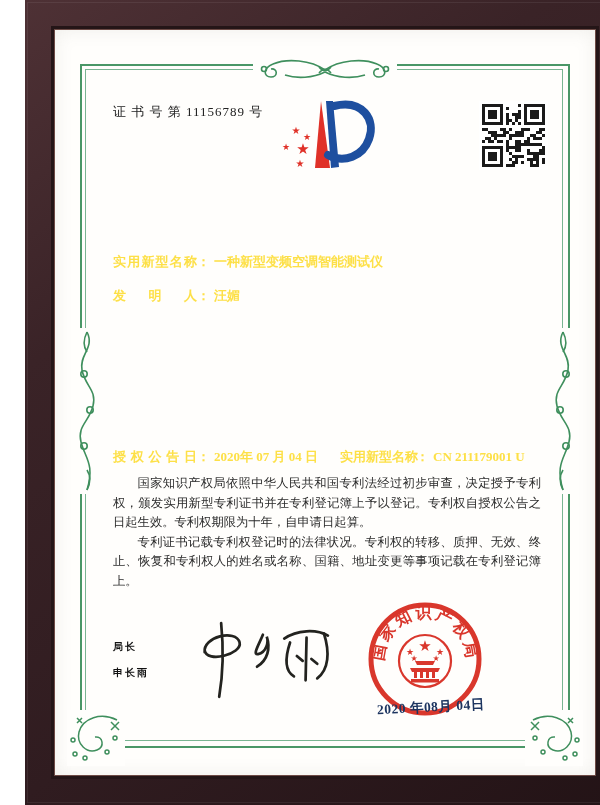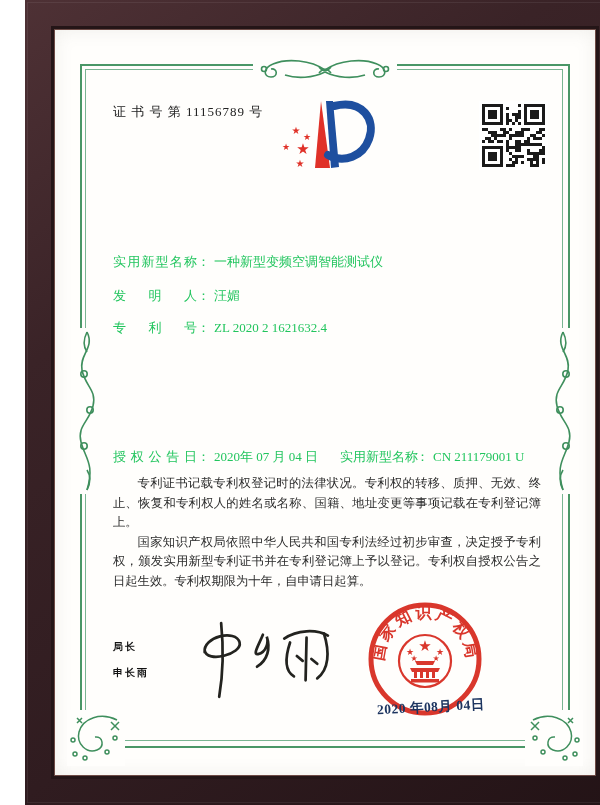--- a/index.html
+++ b/index.html
@@ -20,21 +20,21 @@
   .orn{position:absolute;}
   .orn svg{display:block;}
   .flip{transform:scaleX(-1);}
 
   .certno{position:absolute;left:88px;top:103px;font-size:13px;letter-spacing:1px;color:#222;}
   .logo{position:absolute;left:248px;top:96px;}
   .qr{position:absolute;left:454px;top:101px;width:69px;height:69px;background:#fff;padding:3px;box-sizing:border-box;}
   .title{position:absolute;left:0;right:0;top:186px;text-align:center;font-size:35px;font-weight:bold;
          letter-spacing:7px;color:#141414;}
 
-  .frow{position:absolute;left:88px;width:430px;font-size:13px;font-weight:normal;color:#22c55e;white-space:nowrap;}
+  .frow{position:absolute;left:88px;width:430px;font-size:13px;font-weight:bold;color:#fde047;white-space:nowrap;}
   .flabel{display:inline-block;width:84px;text-align:justify;text-align-last:justify;vertical-align:bottom;}
   .fcolon{display:inline-block;margin-right:4px;}
   .pair2{position:absolute;left:227px;top:0;}
   .pair2 .flabel{width:76px;}
 
   .bodytext{position:absolute;left:88px;top:474px;width:428px;font-size:12.3px;line-height:19.6px;
             color:#2b2b2b;text-align:justify;}
   .bodytext p{margin:0;text-indent:2em;}
 
   .signer{position:absolute;left:88px;font-size:10px;font-weight:bold;color:#111;
@@ -371,33 +371,30 @@
       </svg>
   </div>
 
 
   <div class="frow" style="top:253px;">
     <span class="flabel">实用新型名称</span><span class="fcolon">：</span><span>一种新型变频空调智能测试仪</span>
   </div>
   <div class="frow" style="top:287px;">
     <span class="flabel">发明人</span><span class="fcolon">：</span><span>汪媚</span>
   </div>
-  <div class="frow" style="top:319px;">
-    <span class="flabel">专利号</span><span class="fcolon">：</span><span>ZL 2020 2 1621632.4</span>
-  </div>
   <div class="frow" style="top:448px;">
     <span class="flabel">授权公告日</span><span class="fcolon">：</span><span>2020年 07 月 04 日</span>
     <span class="pair2">
       <span class="flabel">实用新型名称</span><span class="fcolon">：</span><span>CN 211179001 U</span>
     </span>
   </div>
 
   <div class="bodytext">
+    <p>国家知识产权局依照中华人民共和国专利法经过初步审查，决定授予专利权，颁发实用新型专利证书并在专利登记簿上予以登记。专利权自授权公告之日起生效。专利权期限为十年，自申请日起算。</p>
     <p>专利证书记载专利权登记时的法律状况。专利权的转移、质押、无效、终止、恢复和专利权人的姓名或名称、国籍、地址变更等事项记载在专利登记簿上。</p>
-    <p>国家知识产权局依照中华人民共和国专利法经过初步审查，决定授予专利权，颁发实用新型专利证书并在专利登记簿上予以登记。专利权自授权公告之日起生效。专利权期限为十年，自申请日起算。</p>
   </div>
 
   <div class="signer" style="top:640px;">局长</div>
   <div class="signer" style="top:666px;">申长雨</div>
 
   <div class="sig">
     <svg width="165" height="95" viewBox="0 0 170 95">
       <g fill="none" stroke="#23231f" stroke-width="2.8" stroke-linecap="round">
         <path d="M12,42 C10,26 44,18 48,32 C51,44 14,54 12,40"></path>
         <path d="M29,12 C31,32 32,58 27,88"></path>

